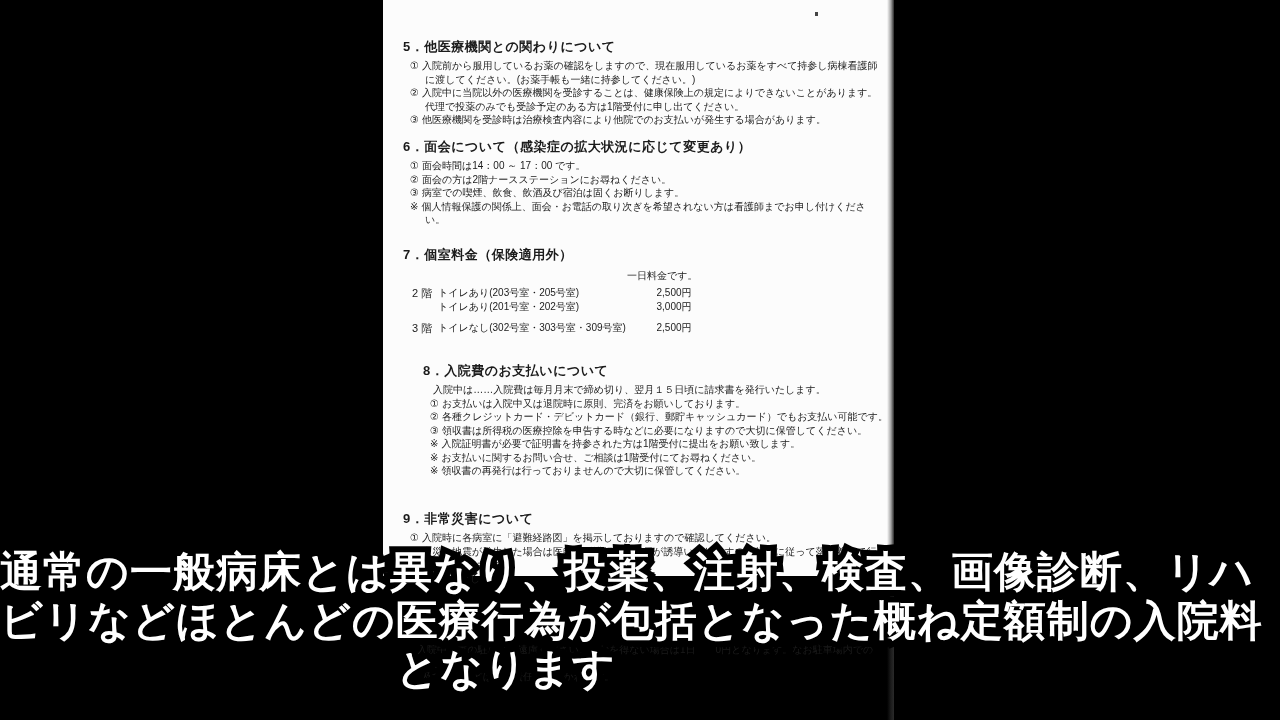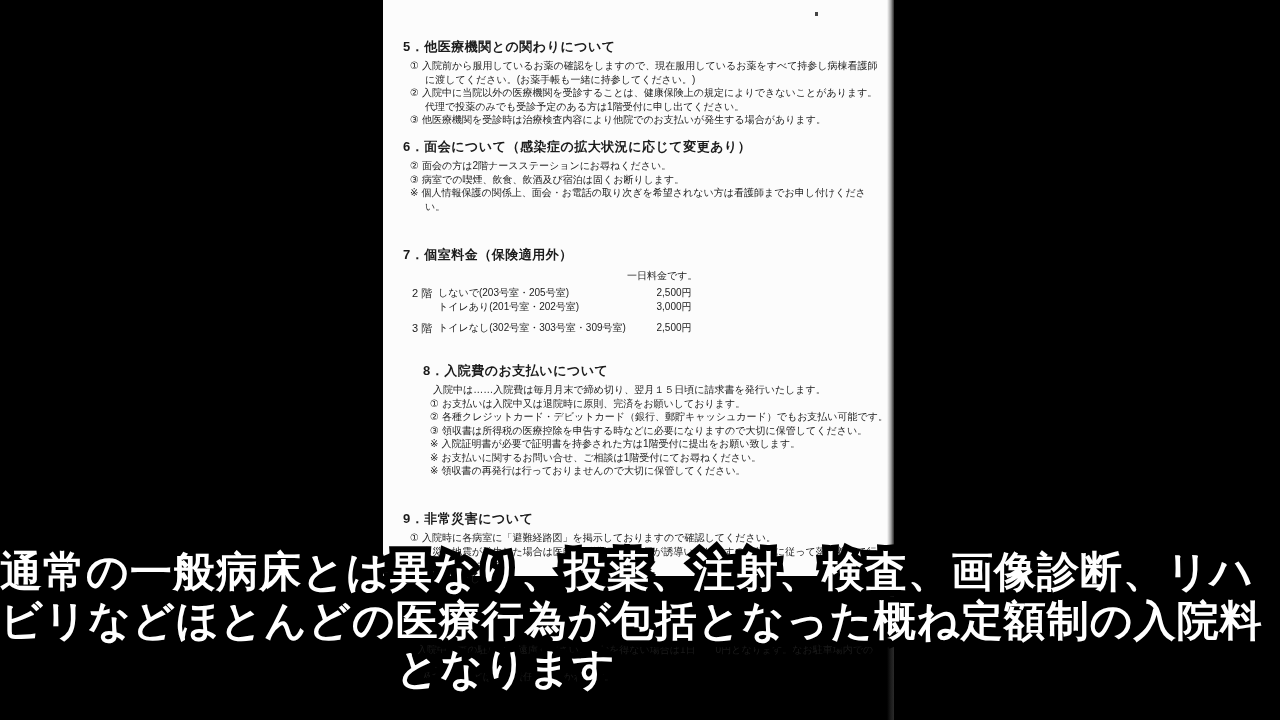--- a/index.html
+++ b/index.html
@@ -55,31 +55,32 @@
 
   <div class="sec" style="top:38px;">
     <div class="sec-heading">5．他医療機関との関わりについて</div>
     <div class="item"><span class="marker">①</span><span>入院前から服用しているお薬の確認をしますので、現在服用しているお薬をすべて持参し病棟看護師に渡してください。(お薬手帳も一緒に持参してください。)</span></div>
     <div class="item"><span class="marker">②</span><span>入院中に当院以外の医療機関を受診することは、健康保険上の規定によりできないことがあります。代理で投薬のみでも受診予定のある方は1階受付に申し出てください。</span></div>
     <div class="item"><span class="marker">③</span><span>他医療機関を受診時は治療検査内容により他院でのお支払いが発生する場合があります。</span></div>
   </div>
 
   <div class="sec" style="top:138px;">
     <div class="sec-heading">6．面会について（感染症の拡大状況に応じて変更あり）</div>
+    <div class="item"><span class="marker">①</span><span>面会時間は14：00 ～ 17：00 です。</span></div>
     <div class="item"><span class="marker">②</span><span>面会の方は2階ナースステーションにお尋ねください。</span></div>
     <div class="item"><span class="marker">③</span><span>病室での喫煙、飲食、飲酒及び宿泊は固くお断りします。</span></div>
     <div class="item"><span class="marker">※</span><span>個人情報保護の関係上、面会・お電話の取り次ぎを希望されない方は看護師までお申し付けください。</span></div>
   </div>
 
   <div class="sec" style="top:246px;">
     <div class="sec-heading">7．個室料金（保険適用外）</div>
     <div class="fee-note">一日料金です。</div>
     <div class="fee-row">
       <span class="fee-floor">2 階</span>
-      <span class="fee-desc">しないで(203号室・205号室)</span>
+      <span class="fee-desc">トイレあり(203号室・205号室)</span>
       <span class="fee-price">2,500円</span>
     </div>
     <div class="fee-row">
       <span class="fee-floor"></span>
       <span class="fee-desc">トイレあり(201号室・202号室)</span>
       <span class="fee-price">3,000円</span>
     </div>
     <div class="fee-row gap">
       <span class="fee-floor">3 階</span>
       <span class="fee-desc">トイレなし(302号室・303号室・309号室)</span>

